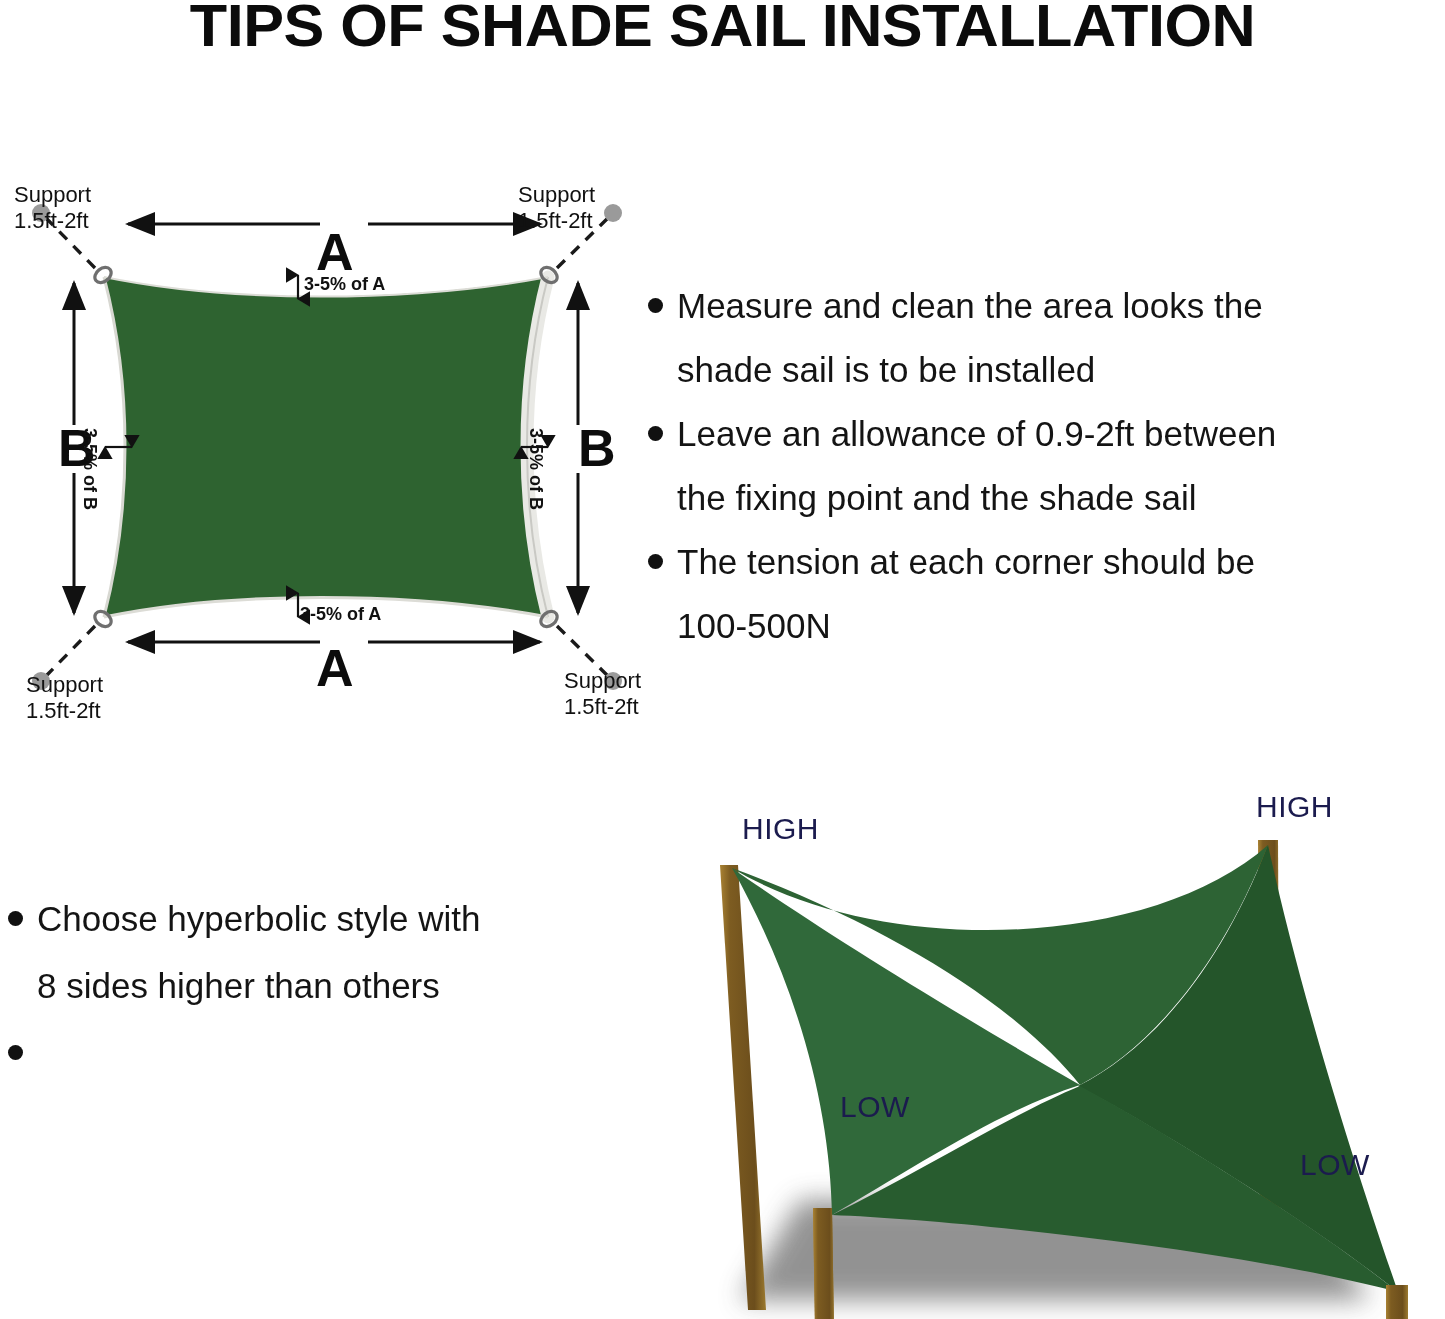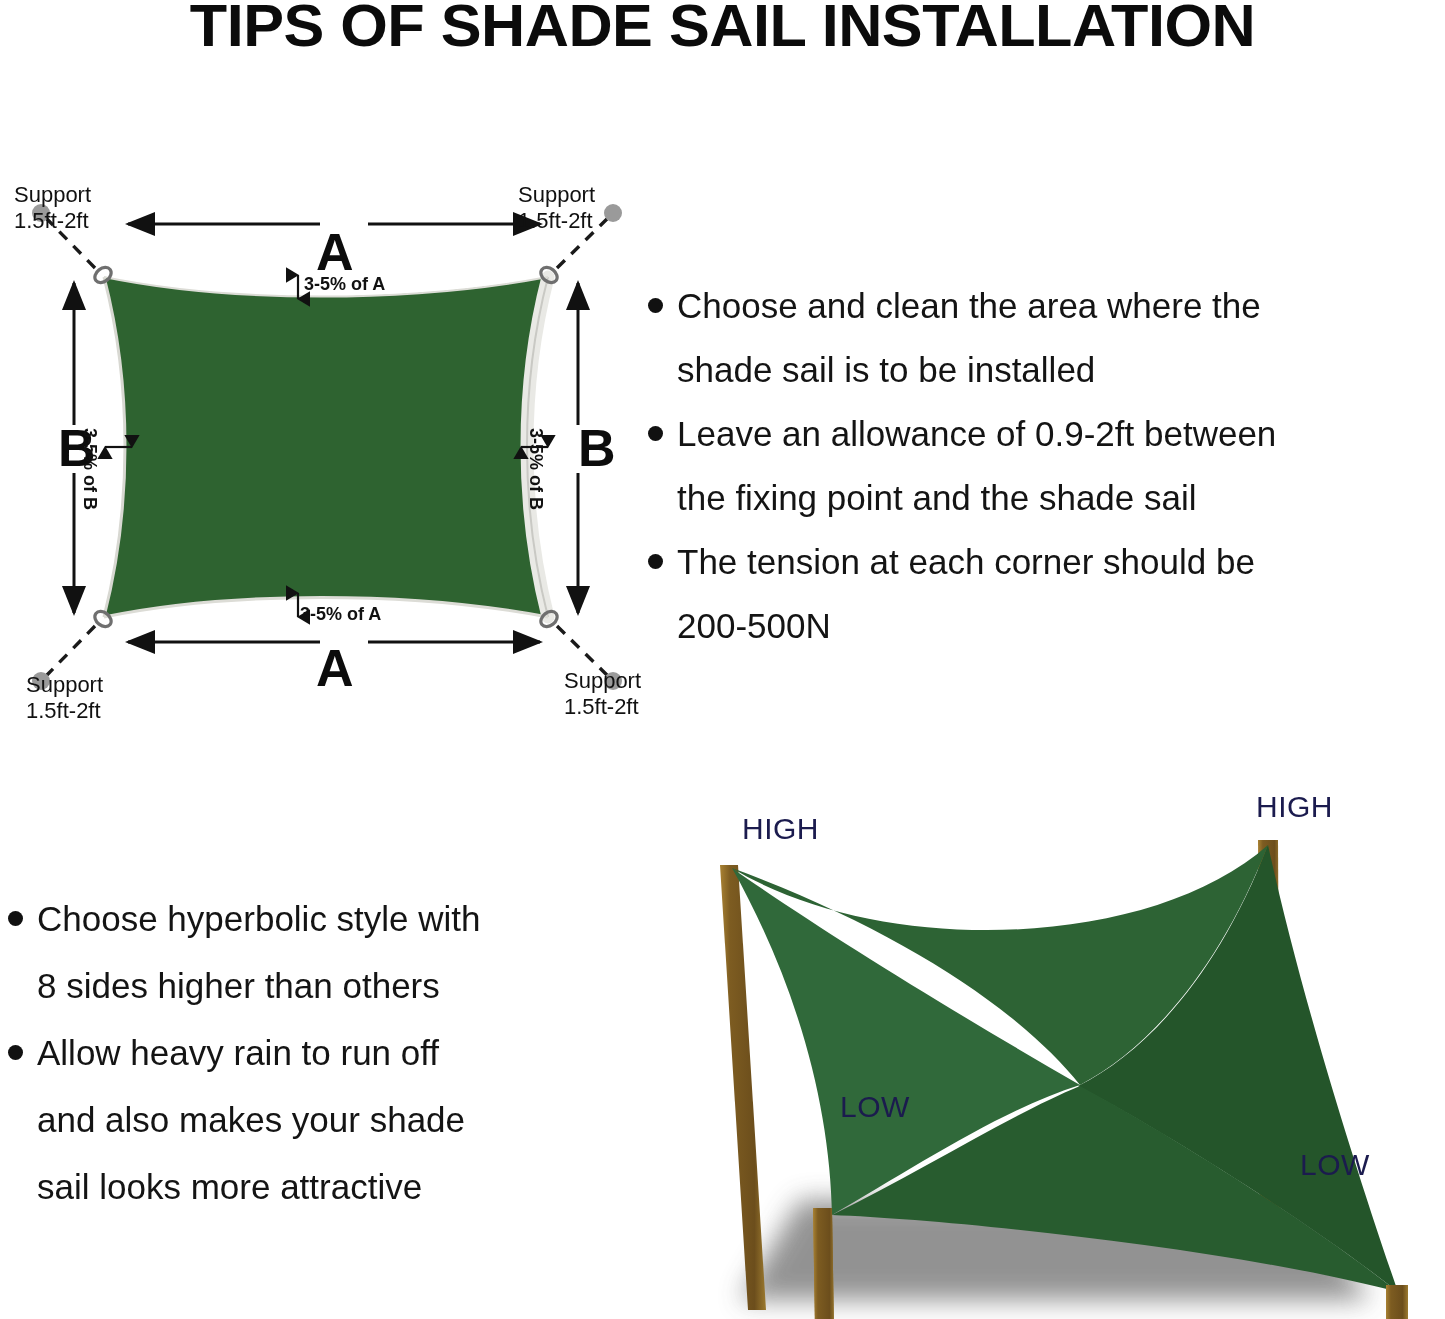--- a/index.html
+++ b/index.html
@@ -186,46 +186,43 @@
     <div>1.5ft-2ft</div>
   </div>
   <div style="position:absolute;left:564px;top:668px;font-size:22px;color:#111;line-height:26px;font-family:'Liberation Sans',sans-serif;">
     <div>Support</div>
     <div>1.5ft-2ft</div>
   </div>
 
   <div class="bullets" id="bullets-right">
     <div class="bullet-row">
       <span class="bullet-dot"></span>
-      <span class="bullet-text">Choose and clean the area where the
+      <span class="bullet-text">Measure and clean the area looks the
 shade sail is to be installed</span>
     </div>
     <div class="bullet-row">
       <span class="bullet-dot"></span>
       <span class="bullet-text">Leave an allowance of 0.9-2ft between
 the fixing point and the shade sail</span>
     </div>
     <div class="bullet-row">
       <span class="bullet-dot"></span>
       <span class="bullet-text">The tension at each corner should be
-200-500N</span>
+100-500N</span>
     </div>
   </div>
 
   <div class="bullets" id="bullets-bottom-left">
     <div class="bullet-row">
       <span class="bullet-dot"></span>
       <span class="bullet-text">Choose hyperbolic style with
 8 sides higher than others</span>
     </div>
     <div class="bullet-row">
       <span class="bullet-dot"></span>
-      <span class="bullet-text">Allow heavy rain to run off
-and also makes your shade
-sail looks more attractive</span>
     </div>
   </div>
 
   <div id="illustration">
     <svg width="765" height="539" viewBox="0 0 765 539" xmlns="http://www.w3.org/2000/svg">
       <defs>
         <filter id="blurShadow" x="-30%" y="-60%" width="160%" height="240%">
           <feGaussianBlur stdDeviation="13"></feGaussianBlur>
         </filter>
         <linearGradient id="poleGrad" x1="0" y1="0" x2="1" y2="0">

